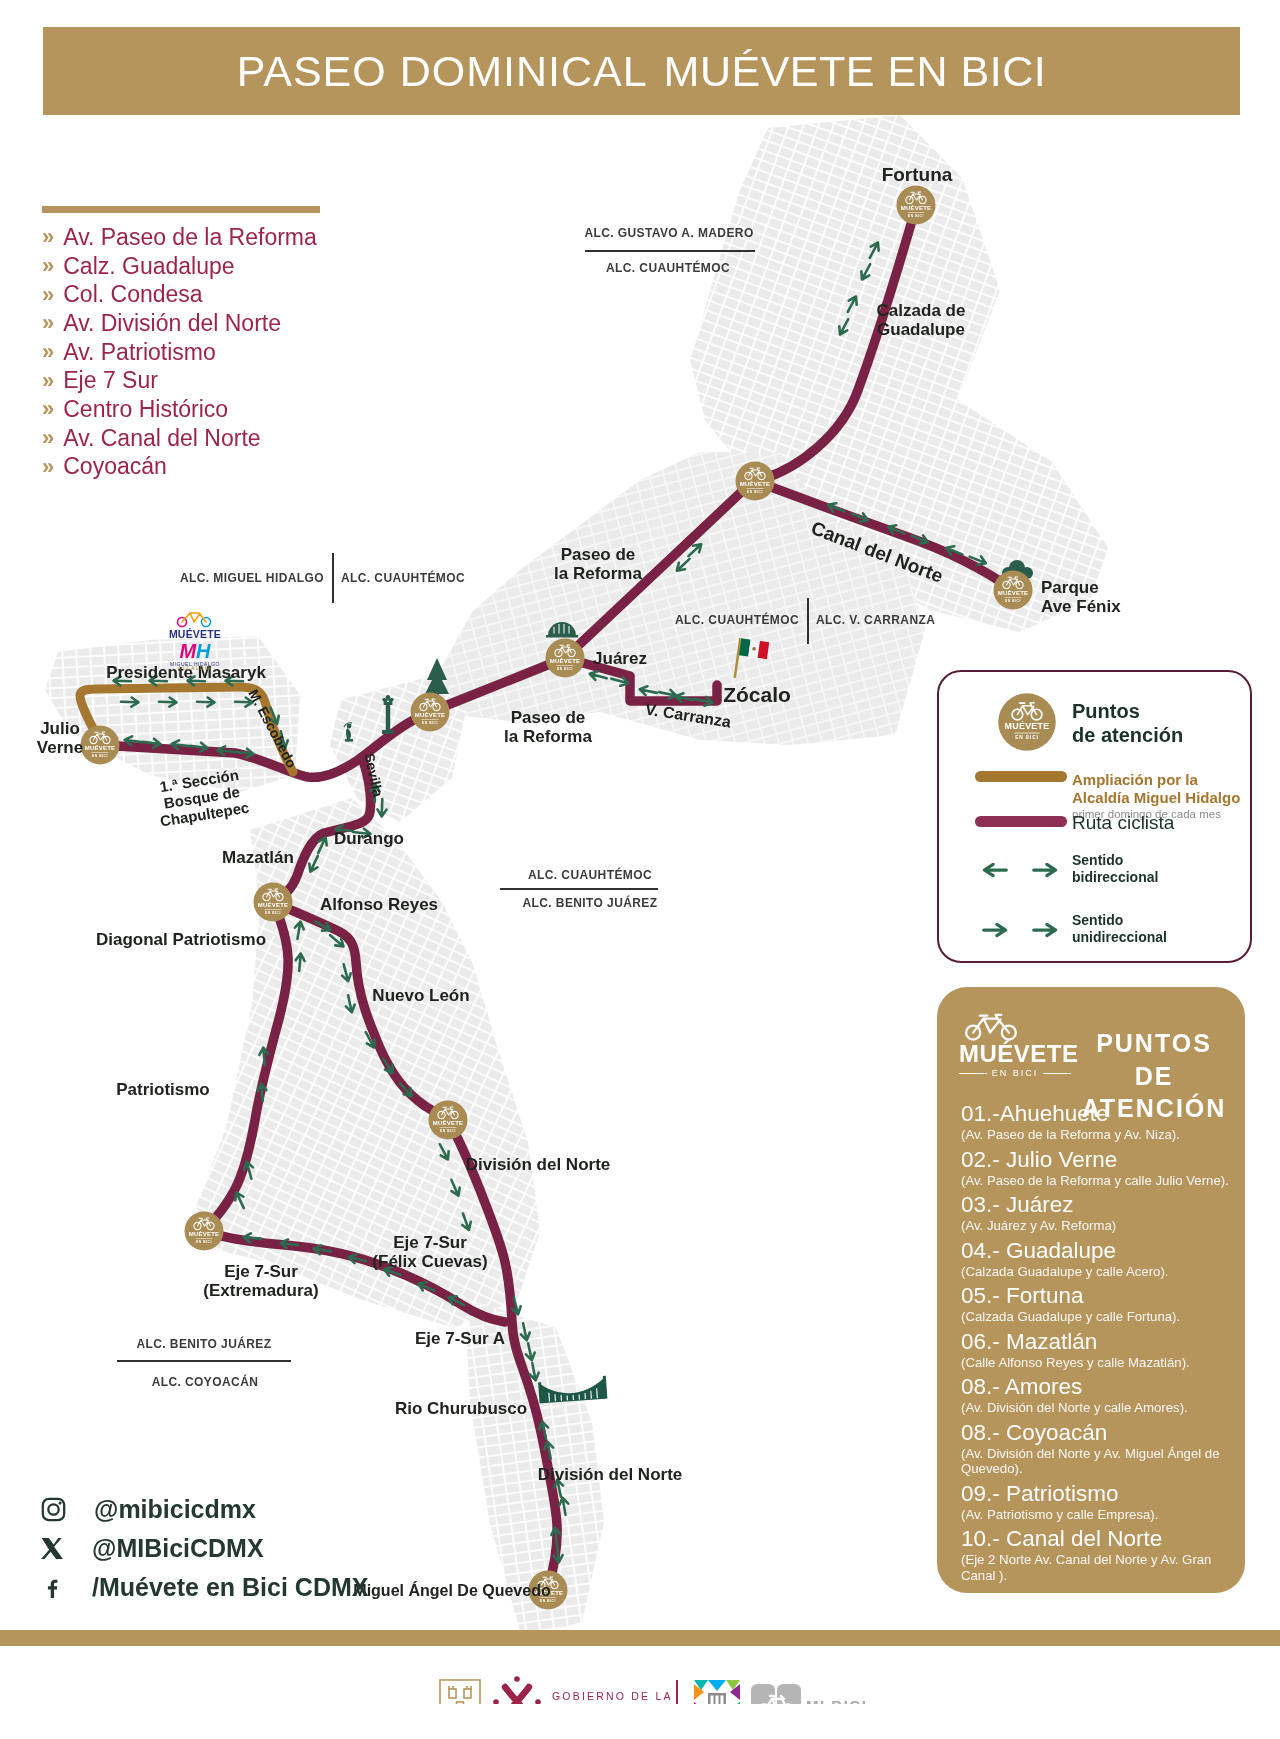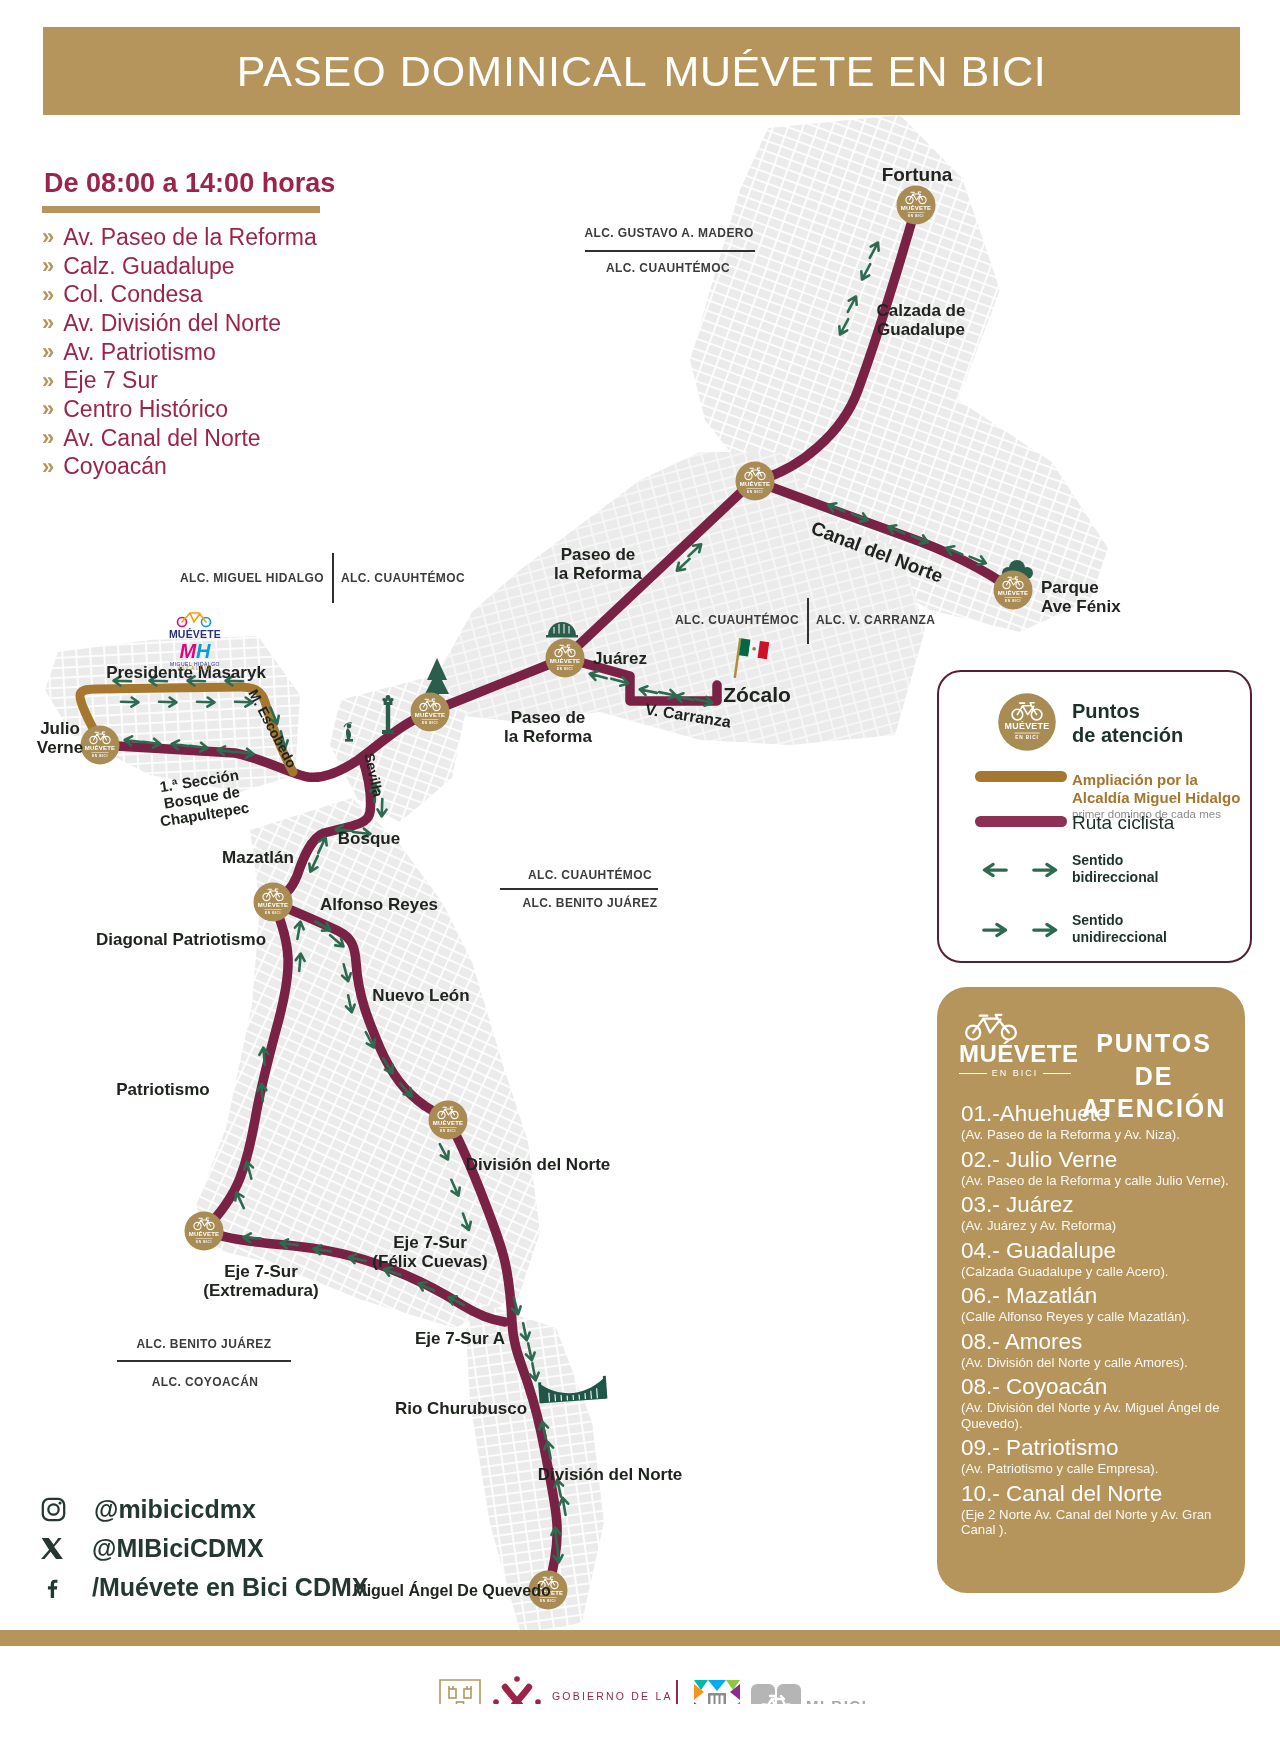--- a/index.html
+++ b/index.html
@@ -313,21 +313,20 @@
       <use href="#mk" transform="translate(204,1231)"></use>
       <use href="#mk" transform="translate(548,1590)"></use>
     </g>
   </svg>
 
   <header id="hdr" class="abs">
     <span class="t1">PASEO DOMINICAL</span>
     <span class="t2">MUÉVETE EN BICI</span>
   </header>
 
-  <div class="abs sched-h">De 08:00 a 14:00 horas</div>
   <div class="abs sched-bar"></div>
   <ul class="abs streets">
   <li class="street">
     <span class="chev"></span>
     <span class="street-t">Av. Paseo de la Reforma</span>
   </li>
 
   <li class="street">
     <span class="chev"></span>
     <span class="street-t">Calz. Guadalupe</span>
@@ -403,21 +402,21 @@
   <div class="mlabel sz21" style="left:757px;top:695px">Zócalo</div>
   <div class="mlabel sz16" style="left:688px;top:716px;transform:translate(-50%,-50%) rotate(9deg)">V. Carranza</div>
   <div class="mlabel" style="left:186px;top:673px">Presidente Masaryk</div>
   <div class="mlabel sz14" style="left:272px;top:729px;transform:translate(-50%,-50%) rotate(62deg)">M. Escobedo</div>
   <div class="mlabel" style="left:60px;top:738px">Julio
 Verne</div>
   <div class="mlabel sz15" style="left:202px;top:798px;transform:translate(-50%,-50%) rotate(-9deg)">1.ª Sección
 Bosque de
 Chapultepec</div>
   <div class="mlabel sz14" style="left:373px;top:775px;transform:translate(-50%,-50%) rotate(78deg)">Sevilla</div>
-  <div class="mlabel" style="left:369px;top:839px">Bosque</div>
+  <div class="mlabel" style="left:369px;top:839px">Durango</div>
   <div class="mlabel" style="left:258px;top:858px">Mazatlán</div>
   <div class="mlabel" style="left:379px;top:905px">Alfonso Reyes</div>
   <div class="mlabel" style="left:181px;top:940px">Diagonal Patriotismo</div>
   <div class="mlabel" style="left:421px;top:996px">Nuevo León</div>
   <div class="mlabel" style="left:163px;top:1090px">Patriotismo</div>
   <div class="mlabel" style="left:538px;top:1165px">División del Norte</div>
   <div class="mlabel" style="left:430px;top:1252px">Eje 7-Sur
 (Félix Cuevas)</div>
   <div class="mlabel" style="left:261px;top:1281px">Eje 7-Sur
 (Extremadura)</div>
@@ -498,20 +497,24 @@
   <div class="pt">
     <div class="pt-name">03.- Juárez</div>
     <div class="pt-desc">(Av. Juárez y Av. Reforma)</div>
   </div>
 
   <div class="pt">
     <div class="pt-name">04.- Guadalupe</div>
     <div class="pt-desc">(Calzada Guadalupe y calle Acero).</div>
   </div>
 
+  <div class="pt">
+    <div class="pt-name">05.- Fortuna</div>
+    <div class="pt-desc">(Calzada Guadalupe y calle Fortuna).</div>
+  </div>
 
   <div class="pt">
     <div class="pt-name">06.- Mazatlán</div>
     <div class="pt-desc">(Calle Alfonso Reyes y calle Mazatlán).</div>
   </div>
 
   <div class="pt">
     <div class="pt-name">08.- Amores</div>
     <div class="pt-desc">(Av. División del Norte y calle Amores).</div>
   </div>

